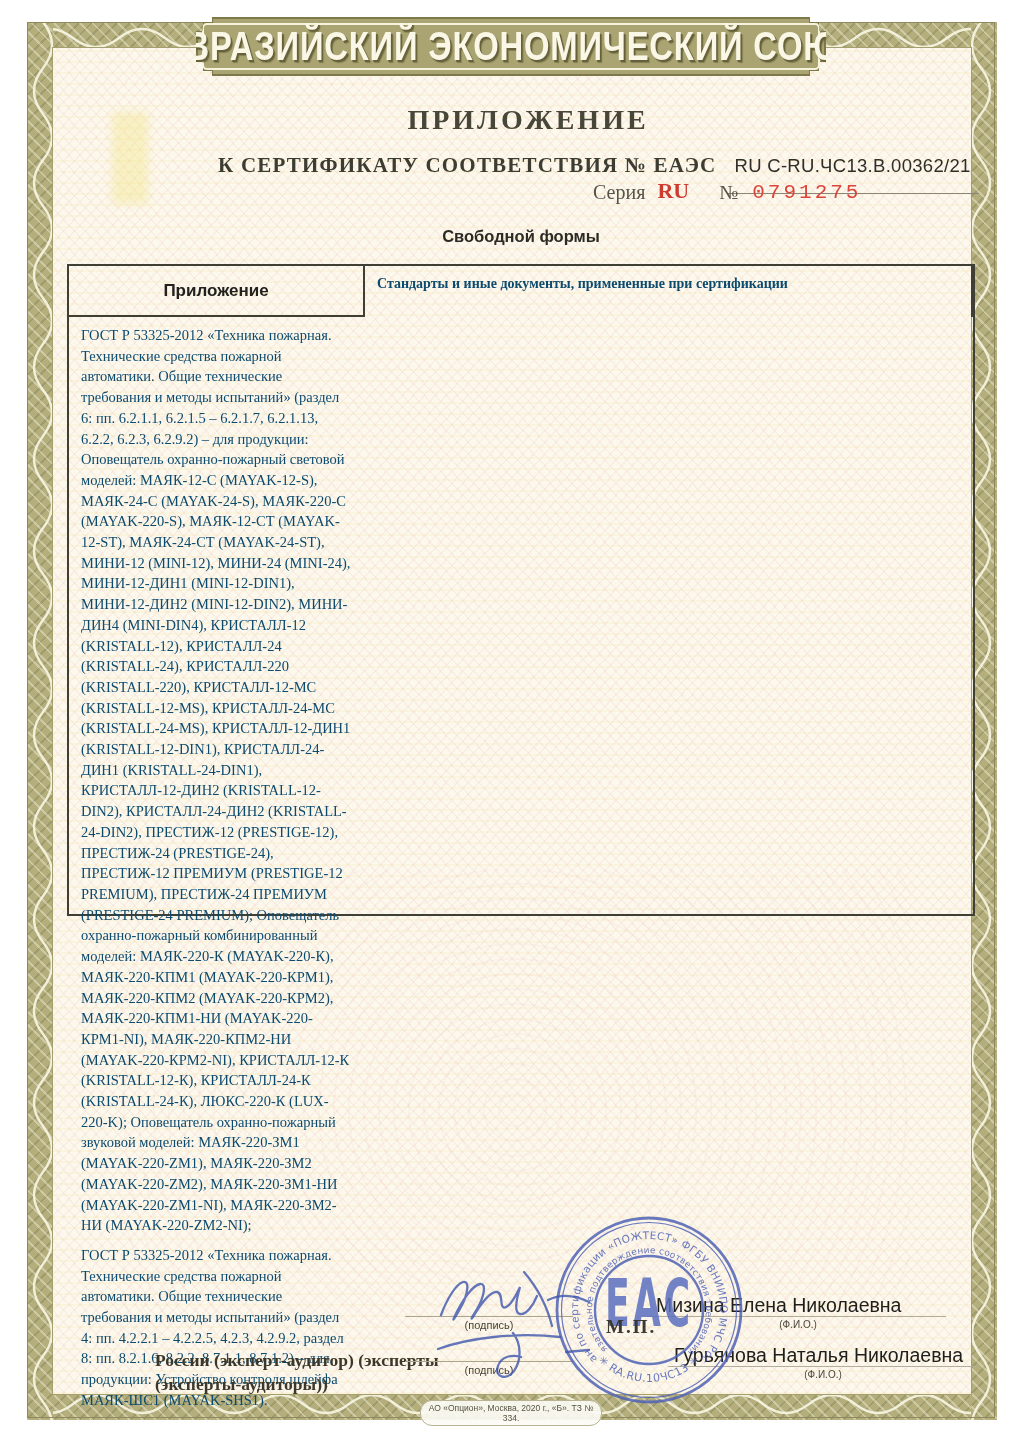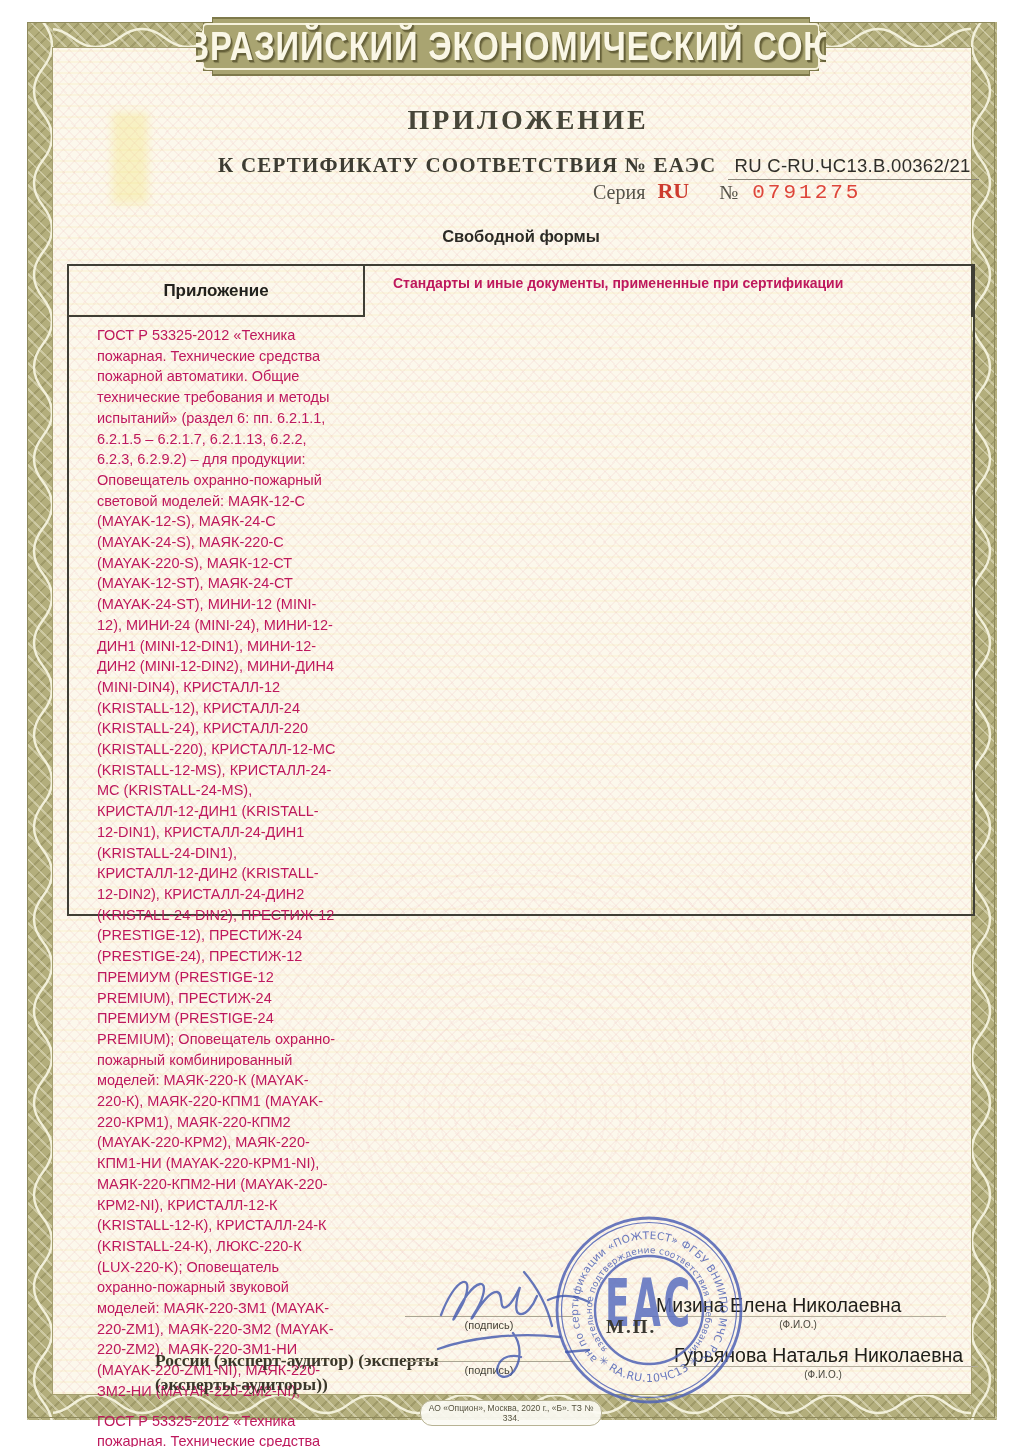--- a/index.html
+++ b/index.html
@@ -40,39 +40,39 @@
     font-weight:bold;font-size:41px;color:#faf7e6;white-space:nowrap;letter-spacing:1px;
     text-shadow:2px 2px 0 #66613a,3px 3px 1px rgba(102,97,58,0.55);
     transform:scaleX(0.8);}
 
   
   .doc-title{position:absolute;left:528px;top:104px;transform:translateX(-50%);
     font-family:"Liberation Serif",serif;font-weight:bold;font-size:28px;letter-spacing:3px;
     color:#474639;white-space:nowrap;}
   .cert-line{position:absolute;left:218px;top:153px;white-space:nowrap;}
   .cert-line .label{font-family:"Liberation Serif",serif;font-size:21px;letter-spacing:1.2px;color:#3d3c32;font-weight:bold;}
-  .cert-number{display:inline-block;margin-left:12px;padding:0 8px 2px 6px;font-size:18.5px;
+  .cert-number{display:inline-block;margin-left:12px;padding:0 8px 16px 6px;font-size:18.5px;
     color:#2f2e29;border-bottom:1px solid #8a8678;letter-spacing:.3px;}
   .series-row{position:absolute;left:593px;top:178px;display:flex;align-items:flex-end;white-space:nowrap;}
   .series-label{font-family:"Liberation Serif",serif;font-size:20px;color:#56534a;}
   .series-value{font-family:Liberation Serif, serif;font-weight:bold;font-size:22px;color:#cd3a2e;margin-left:12px;}
   .number-sign{font-family:"Liberation Serif",serif;font-size:20px;color:#56534a;margin-left:30px;}
   .serial-number{font-family:"Liberation Mono","DejaVu Sans Mono",monospace;font-size:21px;
     color:#de453a;letter-spacing:3px;margin-left:14px;}
   .form-type{position:absolute;left:521px;top:227px;transform:translateX(-50%);
     font-weight:bold;font-size:16.5px;color:#2b2a25;white-space:nowrap;}
 
   
   .appendix-table{position:absolute;left:67px;top:264px;width:908px;height:652px;
     border:2px solid #403f36;box-sizing:border-box;display:grid;
     grid-template-columns:296px 1fr;grid-template-rows:51px 1fr;background:transparent;}
   .th{display:flex;align-items:center;justify-content:center;font-weight:bold;font-size:17px;
     color:#22211d;border-bottom:2px solid #403f36;box-sizing:border-box;}
   .th.c1,.td.c1{border-right:2px solid #403f36;}
-  .td{box-sizing:border-box;padding:8px 28px;color:#be185d;}
+  .td{box-sizing:border-box;padding:8px 12px;color:#0c4a6e;font-family:Liberation Serif, serif;}
   .td.c1{font-weight:bold;font-size:14px;line-height:19px;}
   .td.c2 p{margin:0 0 9px 0;font-size:14.5px;line-height:20.7px;}
 
   
   .role{position:absolute;font-family:"Liberation Serif",serif;font-weight:bold;
     font-size:17.5px;line-height:24px;color:#3b382b;width:300px;}
   .role1{left:155px;top:1296px;}
   .role2{left:155px;top:1348px;}
   .sig-line{position:absolute;border-bottom:1px solid #aaa593;width:168px;height:0;}
   .sig-line1{left:405px;top:1316px;}

